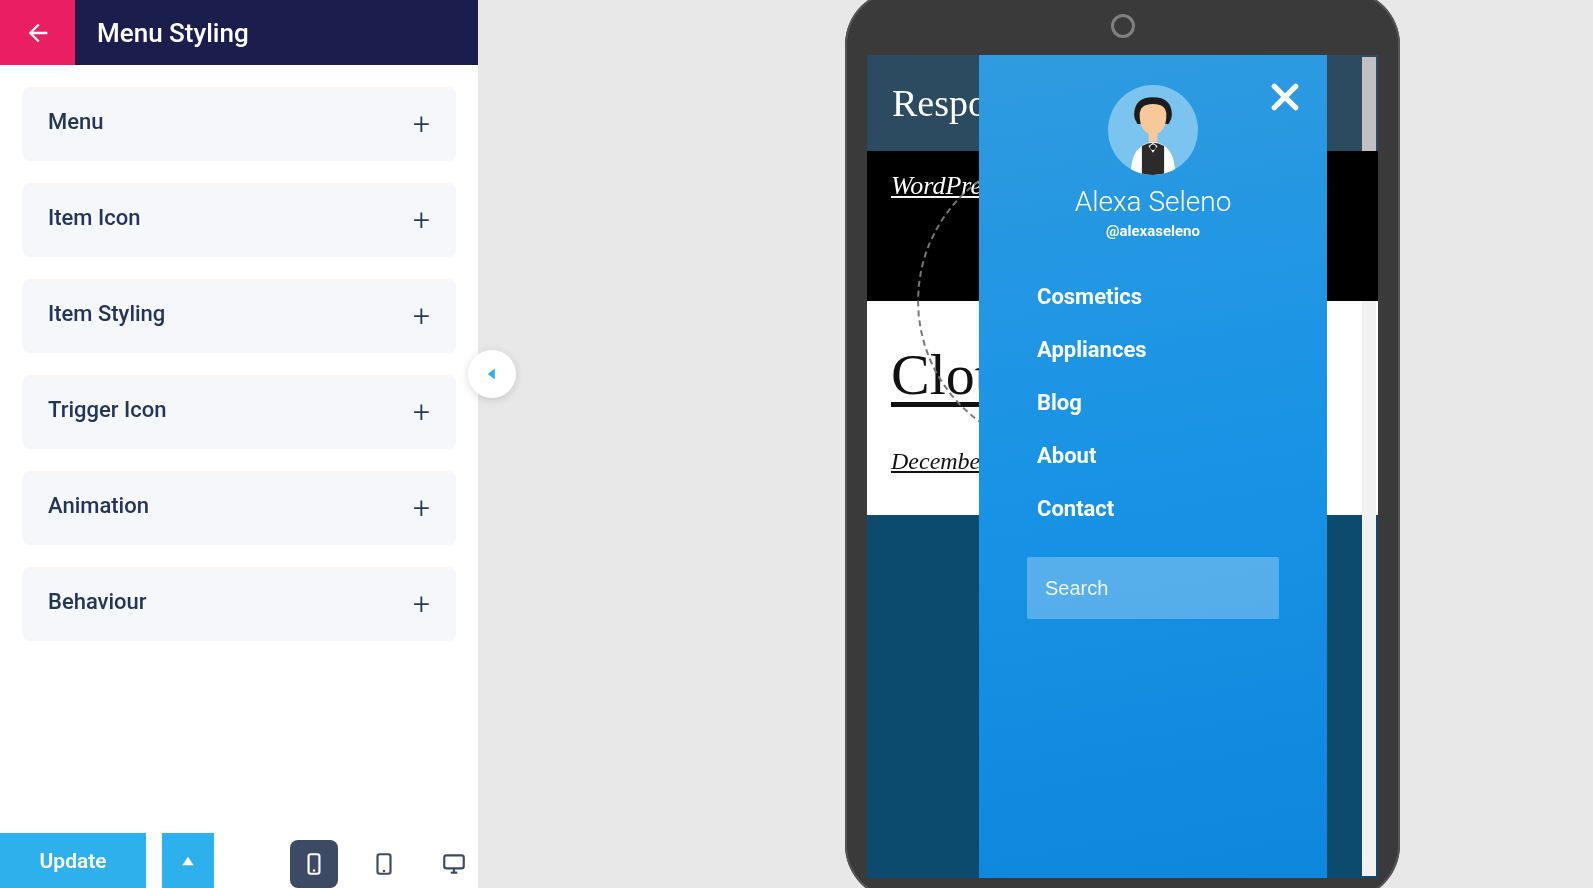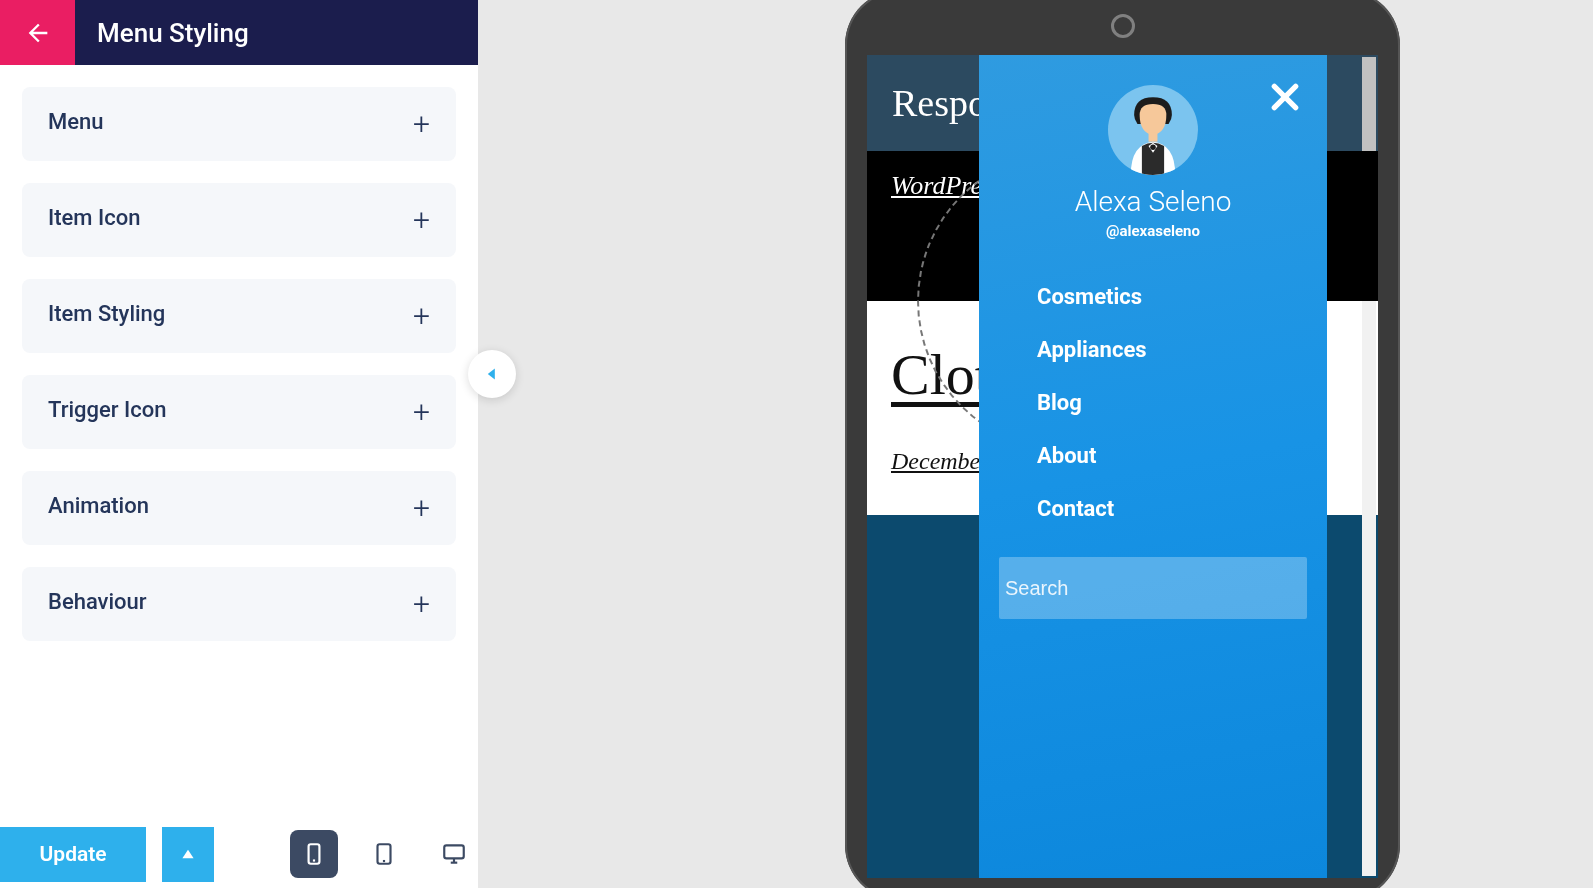--- a/index.html
+++ b/index.html
@@ -62,21 +62,21 @@
   }
   .acc-plus {
     color: #24355a;
     font-size: 30px;
     font-weight: 300;
     line-height: 1;
   }
   .settings-footer {
     height: 68px;
     display: flex;
-    align-items: center;
+    align-items: flex-end;
     gap: 16px;
   }
   .update-btn {
     height: 55px;
     width: 155px;
     background: #2eb0ec;
     color: #fff;
     font-size: 21px;
     font-weight: 600;
     display: flex;
@@ -235,25 +235,25 @@
   .oc-items { margin-top:30px; }
   .oc-item {
     display:flex; align-items:center;
     padding: 14px 58px;
     font-size:22px; font-weight:700; color:#fff;
     cursor:pointer;
   }
   .oc-item .home-icon { margin-right:14px; margin-left:-34px; }
   .oc-item .home-icon svg { width:22px; height:22px; fill:#fff; }
   .oc-search {
-    margin: 22px 20px 0;
+    margin: 22px 48px 0;
     height: 62px;
     background: rgba(255,255,255,.28);
     display:flex; align-items:center;
-    padding: 0 6px;
+    padding: 0 18px;
     border-radius:2px;
   }
   .oc-search input {
     width:100%;
     background:transparent;
     border:none;
     color:#fff;
     font-size:20px;
     outline:none;
   }

